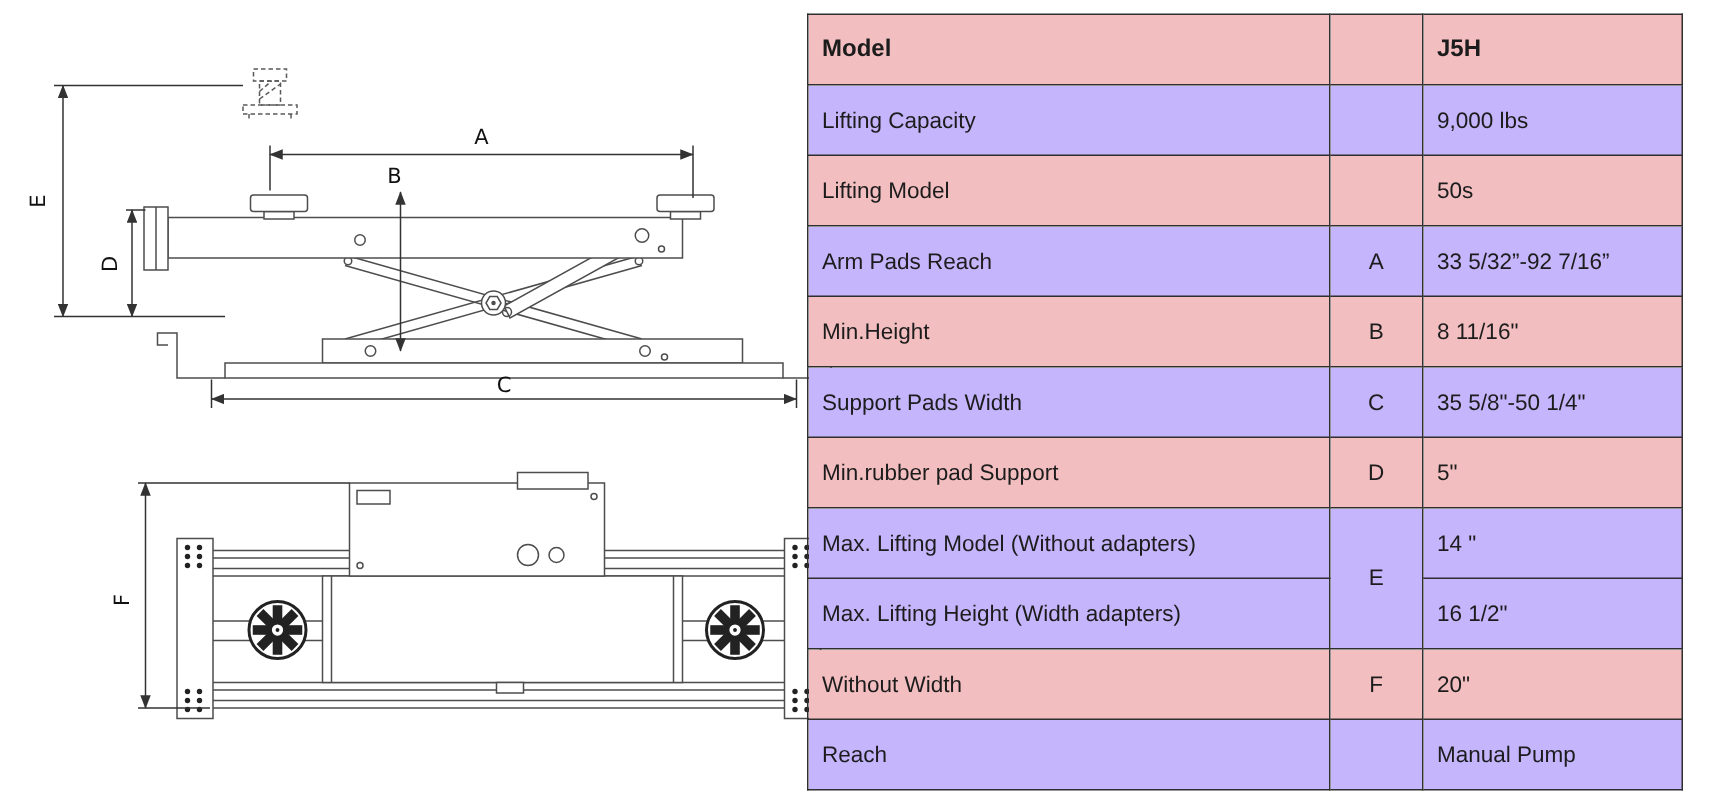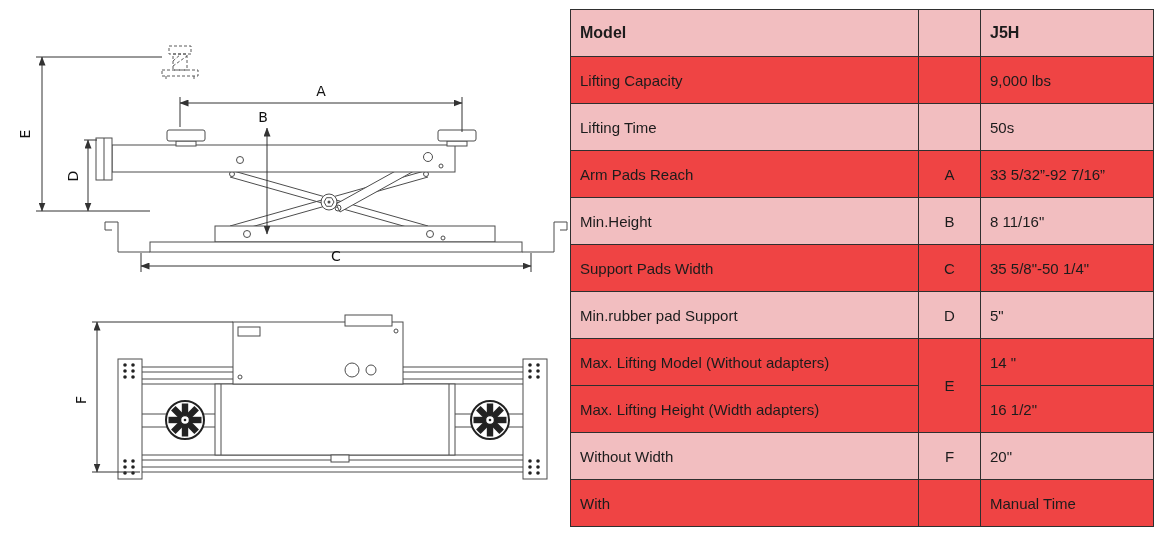--- a/index.html
+++ b/index.html
@@ -5,25 +5,25 @@
   :root{
     --row-pink:#f2bec0;
     --border:#2f2f2f;
     --line:#4d4d4d;
   }
   html,body{margin:0;padding:0;background:#fff;}
   body{width:1155px;height:536px;overflow:hidden;position:relative;
        font-family:"Liberation Sans",sans-serif;}
   .stage{position:relative;width:1155px;height:536px;background:#fff;}
   .diagram-panel{position:absolute;left:0;top:0;width:570px;height:536px;}
-  .table-wrap{position:absolute;left:570px;top:9px;border-radius:31px;}
+  .table-wrap{position:absolute;left:538px;top:9px;border-radius:31px;}
   table.spec{border-collapse:collapse;table-layout:fixed;width:583px;
              font-size:15px;color:#1c1c1c;}
   table.spec td{border:1px solid var(--border);height:46px;padding:0 9px;
-                background:#ef4444;vertical-align:middle;overflow:hidden;
+                background:#c4b5fd;vertical-align:middle;overflow:hidden;
                 white-space:nowrap;}
   table.spec tr.pink td{background:var(--row-pink);}
   table.spec tr.head td{font-weight:bold;font-size:16px;}
   td.ltr{text-align:center;padding:0;}
   
   .dw{stroke:var(--line);stroke-width:1;fill:none;}
   .dwf{stroke:var(--line);stroke-width:1;fill:#fff;}
   .dash{stroke:#5a5a5a;stroke-width:1;fill:none;stroke-dasharray:3 2;}
   .dim{stroke:#333;stroke-width:1;fill:none;}
   .dimtext{font-family:"DejaVu Sans",sans-serif;font-size:14px;fill:#111;}
@@ -229,21 +229,21 @@
           <td class="lbl">Model</td>
           <td class="ltr"></td>
           <td class="val">J5H</td>
         </tr>
         <tr>
           <td class="lbl">Lifting Capacity</td>
           <td class="ltr"></td>
           <td class="val">9,000 lbs</td>
         </tr>
         <tr class="pink">
-          <td class="lbl">Lifting Time</td>
+          <td class="lbl">Lifting Model</td>
           <td class="ltr"></td>
           <td class="val">50s</td>
         </tr>
         <tr>
           <td class="lbl">Arm Pads Reach</td>
           <td class="ltr">A</td>
           <td class="val">33 5/32”-92 7/16”</td>
         </tr>
         <tr class="pink">
           <td class="lbl">Min.Height</td>
@@ -268,21 +268,21 @@
         <tr>
           <td class="lbl">Max. Lifting Height (Width adapters)</td>
           <td class="val">16 1/2"</td>
         </tr>
         <tr class="pink">
           <td class="lbl">Without Width</td>
           <td class="ltr">F</td>
           <td class="val">20"</td>
         </tr>
         <tr>
-          <td class="lbl">With</td>
-          <td class="ltr"></td>
-          <td class="val">Manual Time</td>
+          <td class="lbl">Reach</td>
+          <td class="ltr"></td>
+          <td class="val">Manual Pump</td>
         </tr>
       </tbody>
     </table>
   </div>
 
 </div>
 
 </body></html>

